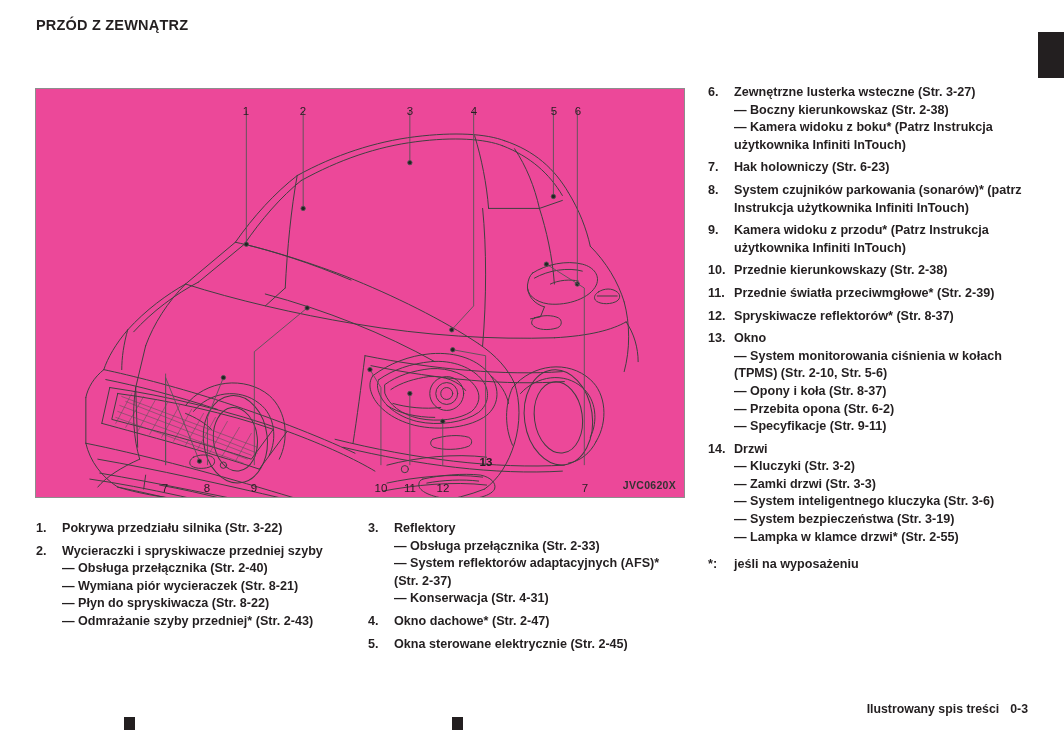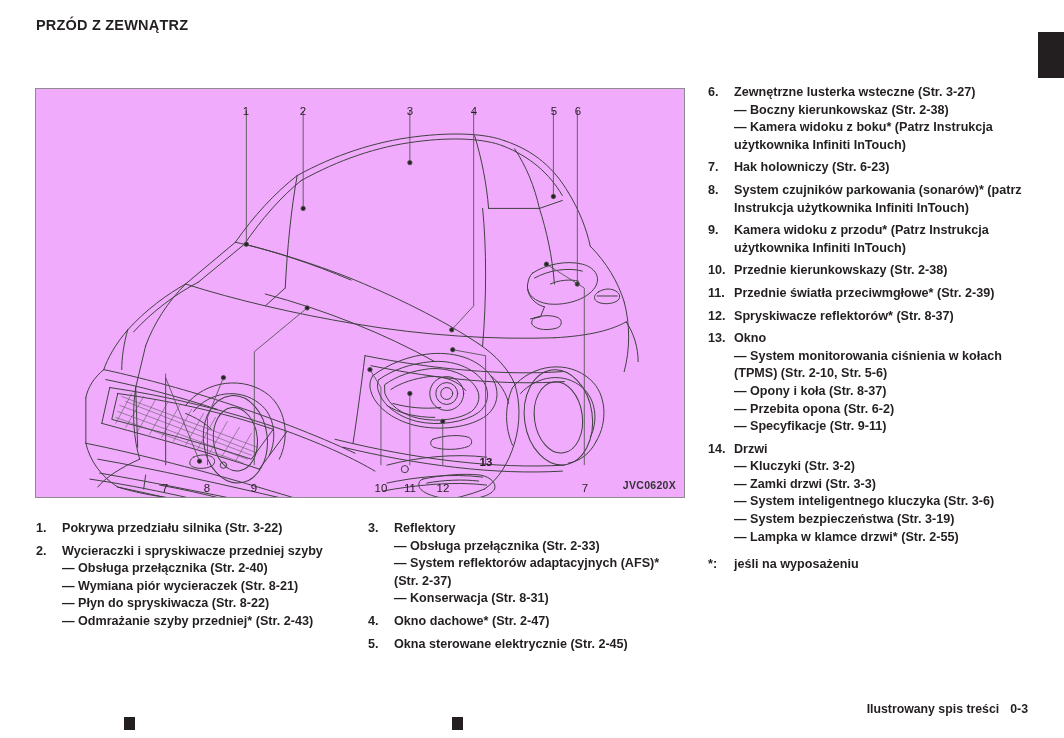--- a/index.html
+++ b/index.html
@@ -23,21 +23,21 @@
   .edge-tab{
     position:absolute;right:0;top:32px;
     width:26px;height:46px;background:#231f20;
   }
 
   
   .figure{
     position:absolute;left:35px;top:88px;
     width:650px;height:410px;
     border:1.3px solid #8d8d8d;
-    background:#f0abfc;
+    background:#ec4899;
     box-sizing:border-box;
   }
   .figure svg{display:block;width:100%;height:100%;}
   .fig-id{
     position:absolute;right:8px;bottom:6px;
     font-size:10.5px;font-weight:bold;letter-spacing:0.3px;
     color:#333;
     font-family:"Liberation Sans", sans-serif;
   }
 
@@ -355,21 +355,21 @@
         </span>
       </div>
     </div>
   <div class="col col-b" id="col-b">
       <div class="item">
         <span class="num">3.</span>
         <span class="body">
           <span class="title">Reflektory</span>
           <span class="sub"><span class="dash">—</span><span>Obsługa przełącznika (Str. 2-33)</span></span>
           <span class="sub"><span class="dash">—</span><span>System reflektorów adaptacyjnych (AFS)* (Str. 2-37)</span></span>
-          <span class="sub"><span class="dash">—</span><span>Konserwacja (Str. 8-31)</span></span>
+          <span class="sub"><span class="dash">—</span><span>Konserwacja (Str. 4-31)</span></span>
         </span>
       </div>
       <div class="item">
         <span class="num">4.</span>
         <span class="body">
           <span class="title">Okno dachowe* (Str. 2-47)</span>
         </span>
       </div>
       <div class="item">
         <span class="num">5.</span>

